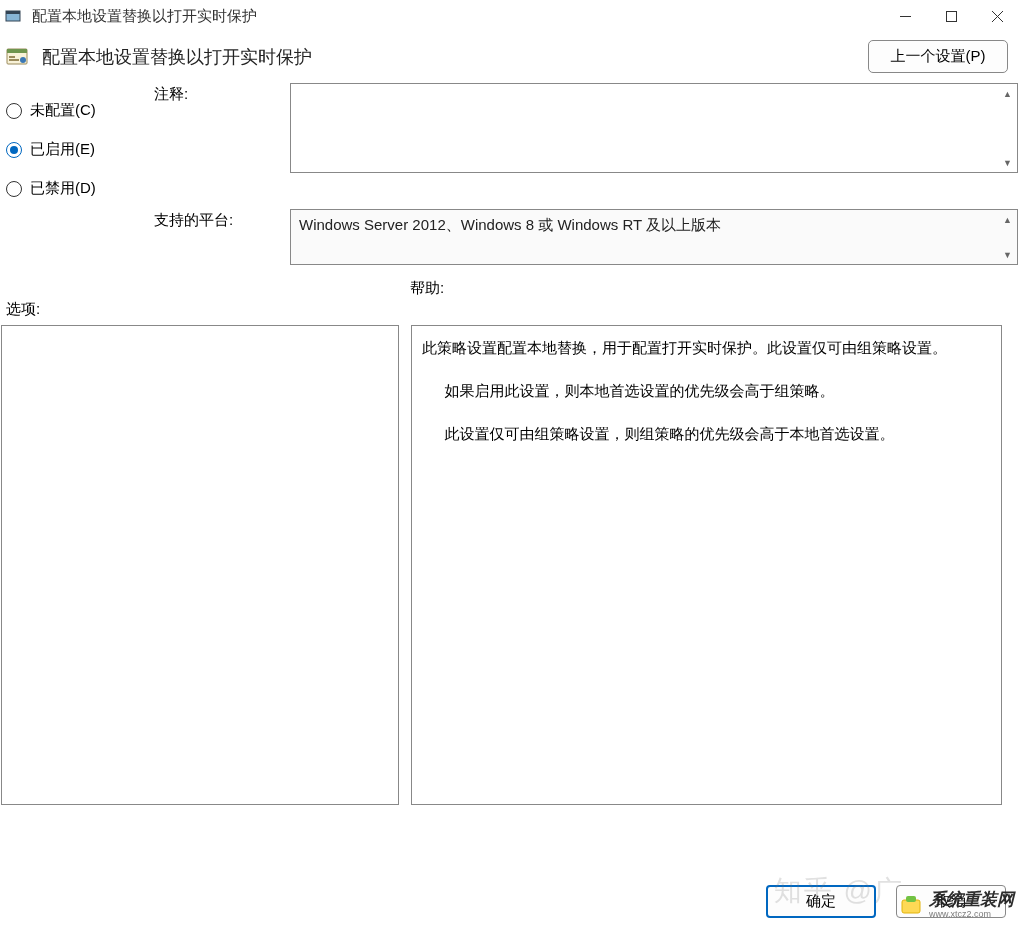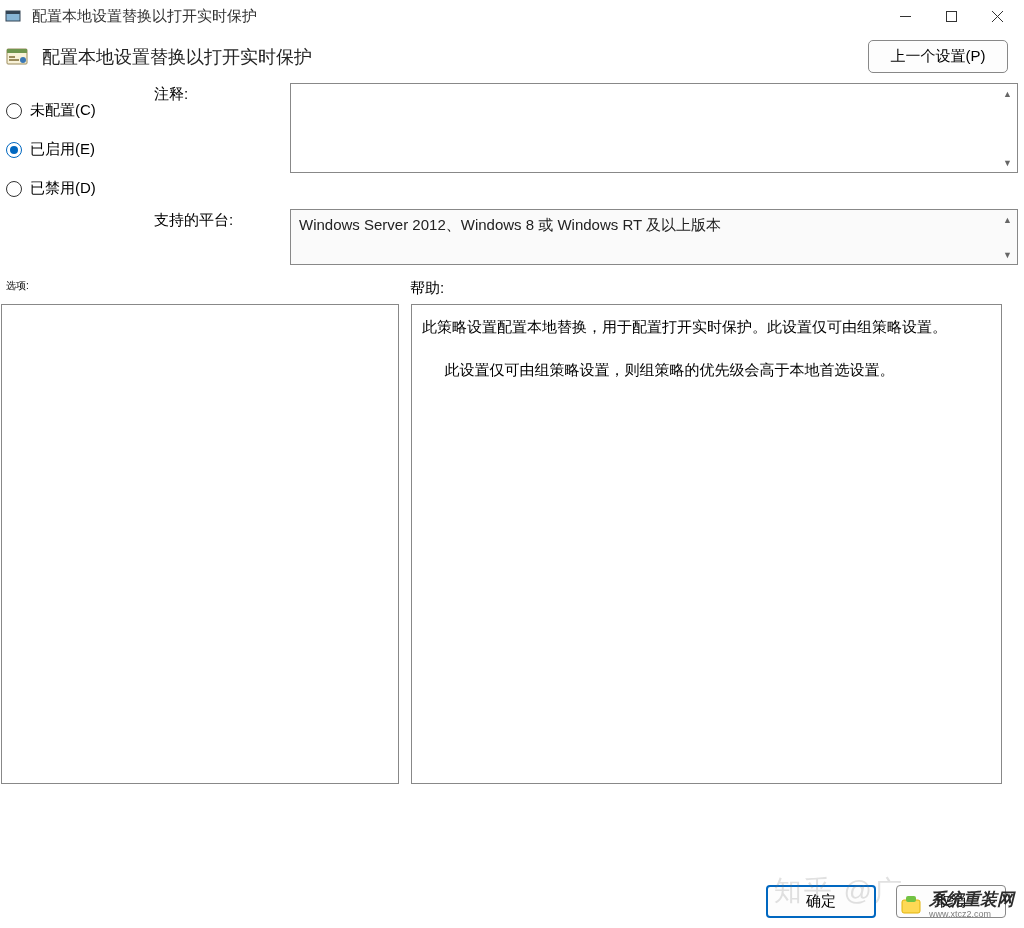--- a/index.html
+++ b/index.html
@@ -161,21 +161,22 @@
       font-size: 9px;
     }
     .scroll-arrow.up { top: 1px; }
     .scroll-arrow.down { bottom: 1px; }
     .section-labels {
       display: flex;
       padding: 14px 6px 6px 6px;
     }
     .section-labels .left-lbl {
       width: 404px;
-      font-size: 10px;
+      font-size: 15px;
+      margin-top: 21px;
     }
     .section-labels .right-lbl {
       font-size: 15px;
     }
     .panels {
       display: flex;
       padding: 0 6px 4px 0;
       gap: 12px;
     }
     .panel {
@@ -344,20 +345,21 @@
 
 <div class="section-labels">
   <div class="left-lbl">选项:</div>
   <div class="right-lbl">帮助:</div>
 </div>
 
 <div class="panels">
   <div class="panel options"></div>
   <div class="panel help">
     <div class="help-para">此策略设置配置本地替换，用于配置打开实时保护。此设置仅可由组策略设置。</div>
+    <div class="help-para indent">如果启用此设置，则本地首选设置的优先级会高于组策略。</div>
     <div class="help-para indent">此设置仅可由组策略设置，则组策略的优先级会高于本地首选设置。</div>
   </div>
 </div>
 
 <div class="bottom-bar">
   <button class="action-btn primary">确定</button>
   <button class="action-btn">取消</button>
 </div>
 
 <div class="watermark-bg">知乎 @广</div>

